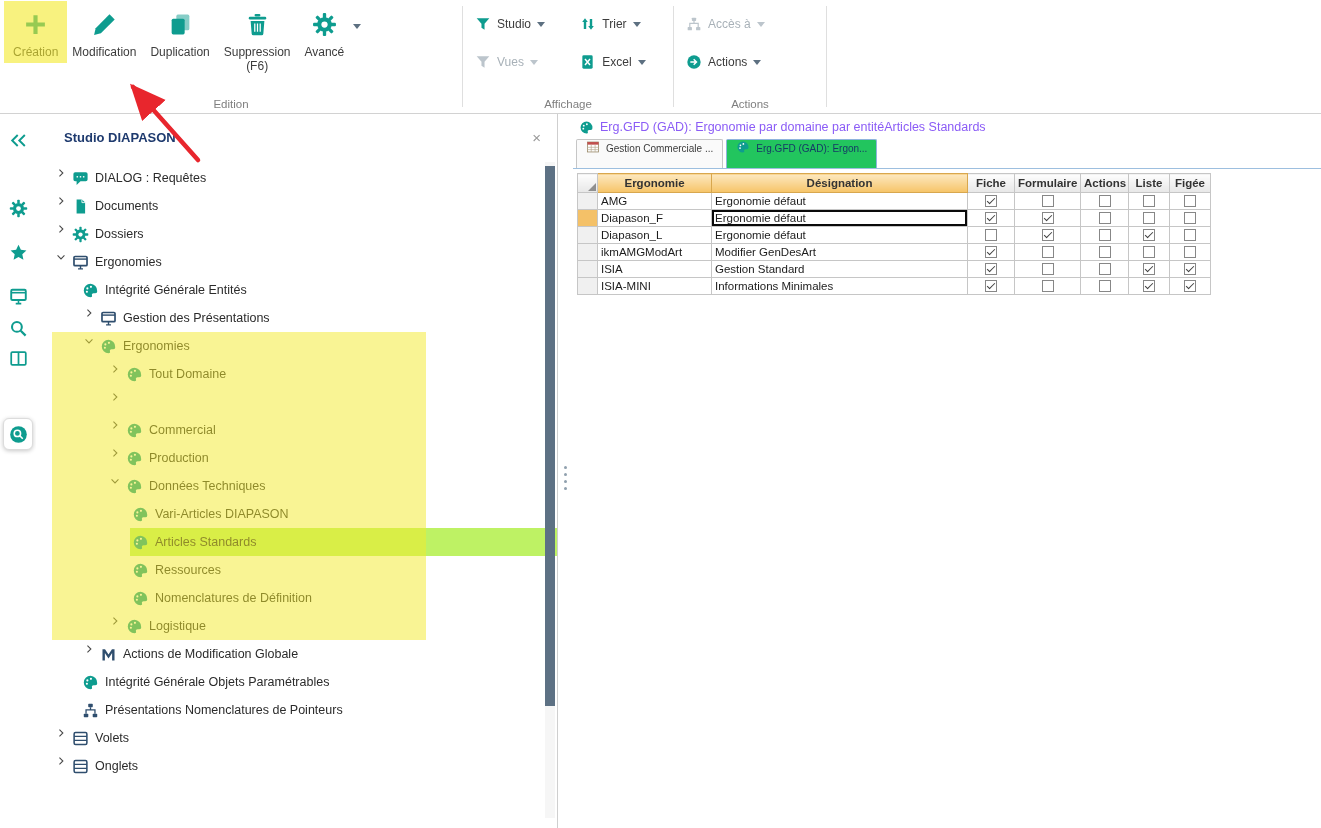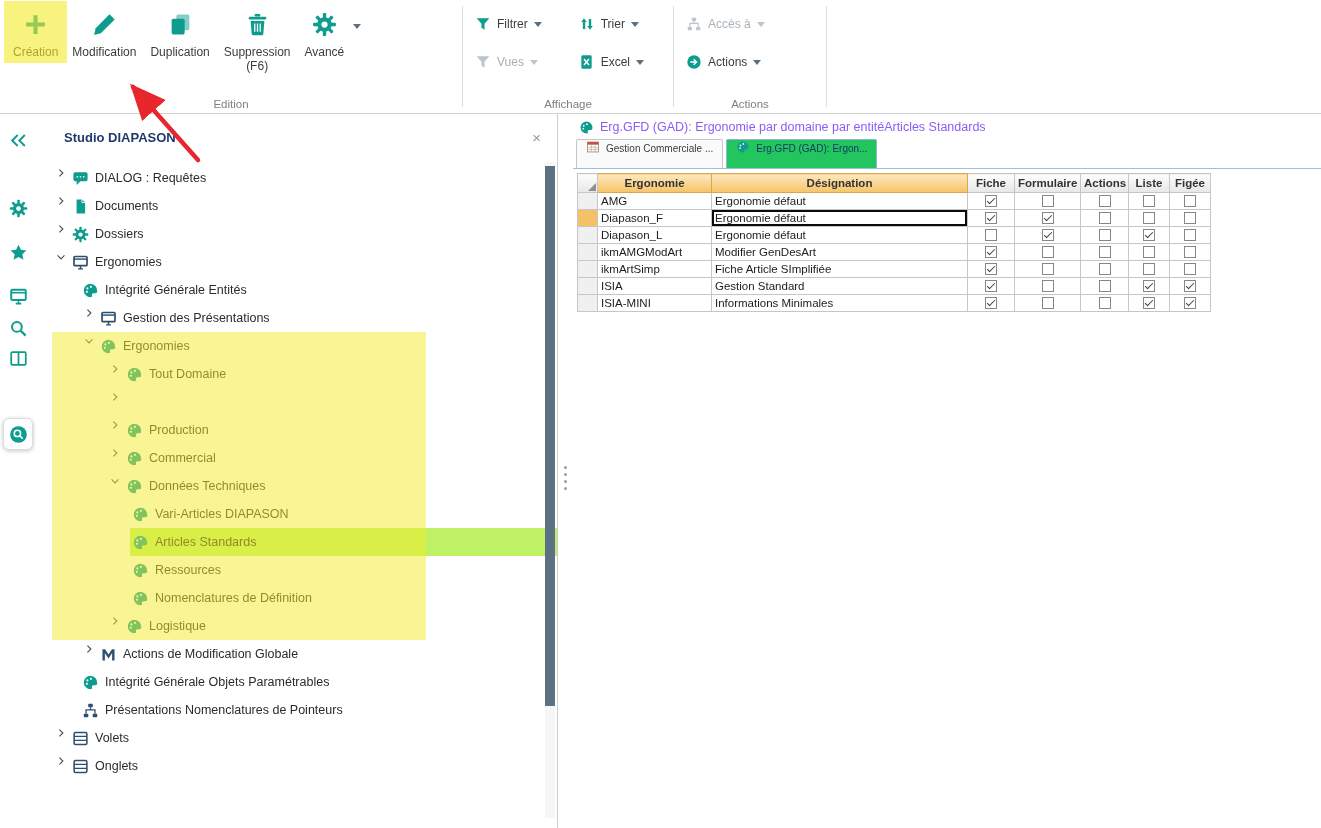--- a/index.html
+++ b/index.html
@@ -250,21 +250,21 @@
     </div>
 
     <div class="gsep"></div>
 
     <div class="rgroup affichage">
       <div class="sgrid">
         <div class="sbtn">
           <svg>
               <use href="#i-funnel"></use>
             </svg>
-          <span>Filtrer</span>
+          <span>Studio</span>
           <span class="caret"></span>
         </div>
         <div class="sbtn">
           <svg>
               <use href="#i-sort"></use>
             </svg>
           <span>Trier</span>
           <span class="caret"></span>
         </div>
         <div class="sbtn dis">
@@ -485,36 +485,36 @@
               <svg>
                 <use href="#i-chev"></use>
               </svg>
             </span>
           <span class="tmain">
               <span class="tico teal">
                 <svg>
                   <use href="#i-palette"></use>
                 </svg>
               </span>
+              <span class="tlabel">Commercial</span>
+            </span>
+        </div>
+        <div class="titem lvl2">
+          <span class="exp">
+              <svg>
+                <use href="#i-chev"></use>
+              </svg>
+            </span>
+          <span class="tmain">
+              <span class="tico teal">
+                <svg>
+                  <use href="#i-palette"></use>
+                </svg>
+              </span>
               <span class="tlabel">Production</span>
-            </span>
-        </div>
-        <div class="titem lvl2">
-          <span class="exp">
-              <svg>
-                <use href="#i-chev"></use>
-              </svg>
-            </span>
-          <span class="tmain">
-              <span class="tico teal">
-                <svg>
-                  <use href="#i-palette"></use>
-                </svg>
-              </span>
-              <span class="tlabel">Commercial</span>
             </span>
         </div>
         <div class="titem lvl2">
           <span class="exp open">
               <svg>
                 <use href="#i-chev"></use>
               </svg>
             </span>
           <span class="tmain">
               <span class="tico teal">
@@ -750,30 +750,20 @@
             <td class="txt">ikmAMGModArt</td>
             <td class="txt">Modifier GenDesArt</td>
             <td class="ck"><span class="cb checked"></span></td>
             <td class="ck"><span class="cb"></span></td>
             <td class="ck"><span class="cb"></span></td>
             <td class="ck"><span class="cb"></span></td>
             <td class="ck"><span class="cb"></span></td>
           </tr>
           <tr>
             <td class="ind"></td>
-            <td class="txt">ikmArtSimp</td>
-            <td class="txt">Fiche Article SImplifiée</td>
-            <td class="ck"><span class="cb checked"></span></td>
-            <td class="ck"><span class="cb"></span></td>
-            <td class="ck"><span class="cb"></span></td>
-            <td class="ck"><span class="cb"></span></td>
-            <td class="ck"><span class="cb"></span></td>
-          </tr>
-          <tr>
-            <td class="ind"></td>
             <td class="txt">ISIA</td>
             <td class="txt">Gestion Standard</td>
             <td class="ck"><span class="cb checked"></span></td>
             <td class="ck"><span class="cb"></span></td>
             <td class="ck"><span class="cb"></span></td>
             <td class="ck"><span class="cb checked"></span></td>
             <td class="ck"><span class="cb checked"></span></td>
           </tr>
           <tr>
             <td class="ind"></td>

